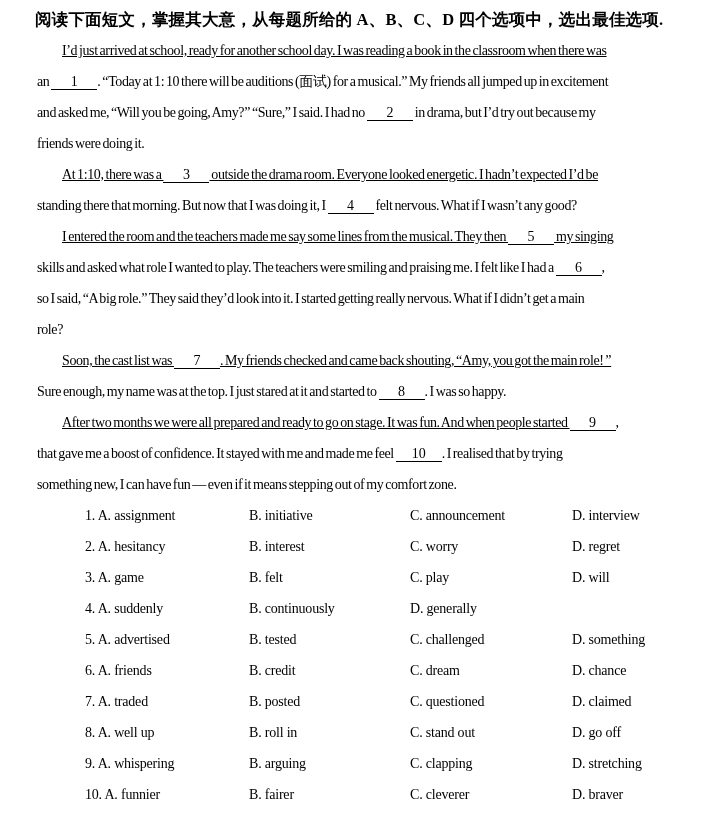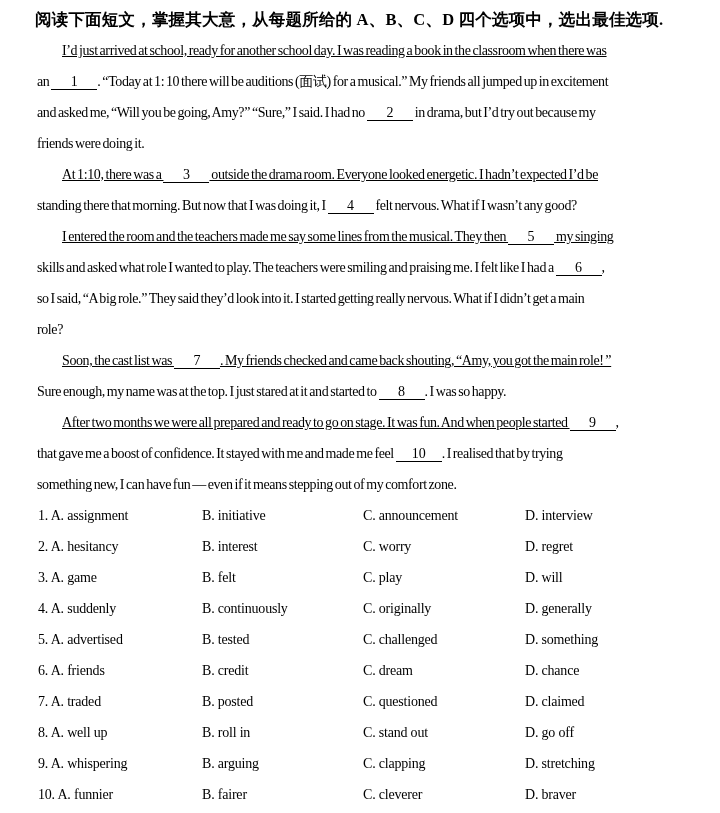--- a/index.html
+++ b/index.html
@@ -42,21 +42,21 @@
 
   .options .opt-row {
     height: 31px; line-height: 31px;
     padding-left: 38px;
     font-size: 14px;
     letter-spacing: -0.2px;
     display: grid;
     grid-template-columns: 164px 161px 162px auto;
     white-space: nowrap;
   }
-  .options .cell { overflow: visible; }
+  .options .cell { overflow: visible; margin-left: 47px; }
 </style>
 </head>
 <body>
 
 <div class="page">
   <div class="title">阅读下面短文，掌握其大意，从每题所给的 A、B、C、D 四个选项中，选出最佳选项.</div>
 
   <div class="passage">
       <div class="line indent">I’d just arrived at school, ready for another school day. I was reading a book in the classroom when there was</div>
       <div class="line">an <span class="blank">1</span>. “Today at 1: 10 there will be auditions (面试) for a musical.” My friends all jumped up in excitement</div>
@@ -90,21 +90,20 @@
       </div>
       <div class="opt-row">
         <div class="cell"><span>3.</span><span> A. game</span></div>
         <div class="cell"><span>B. felt</span></div>
         <div class="cell"><span>C. play</span></div>
         <div class="cell"><span>D. will</span></div>
       </div>
       <div class="opt-row">
         <div class="cell"><span>4.</span><span> A. suddenly</span></div>
         <div class="cell"><span>B. continuously</span></div>
-        <div class="cell"><span>C. originally</span></div>
         <div class="cell"><span>D. generally</span></div>
       </div>
       <div class="opt-row">
         <div class="cell"><span>5.</span><span> A. advertised</span></div>
         <div class="cell"><span>B. tested</span></div>
         <div class="cell"><span>C. challenged</span></div>
         <div class="cell"><span>D. something</span></div>
       </div>
       <div class="opt-row">
         <div class="cell"><span>6.</span><span> A. friends</span></div>

